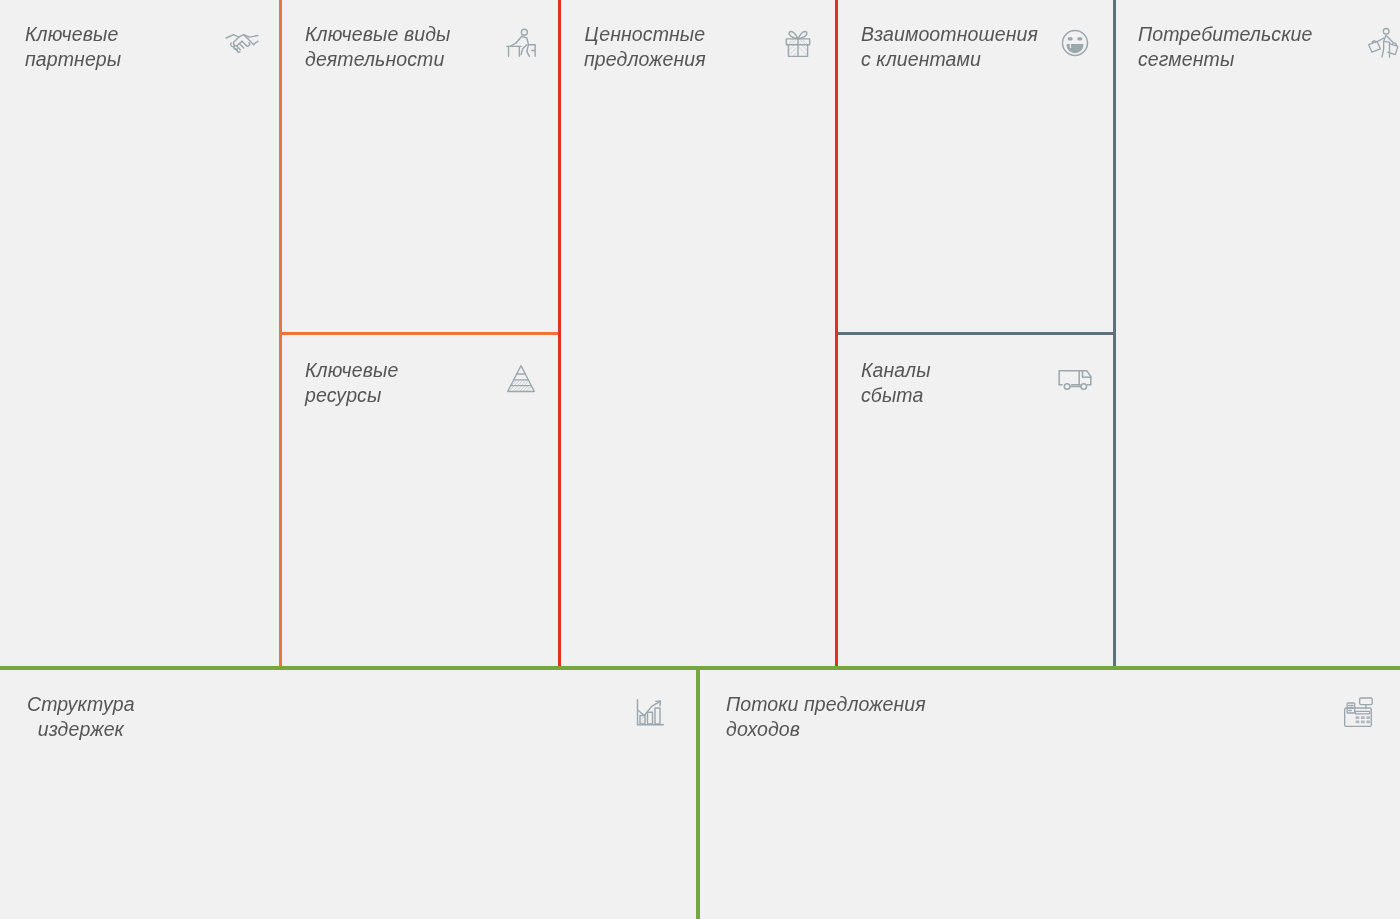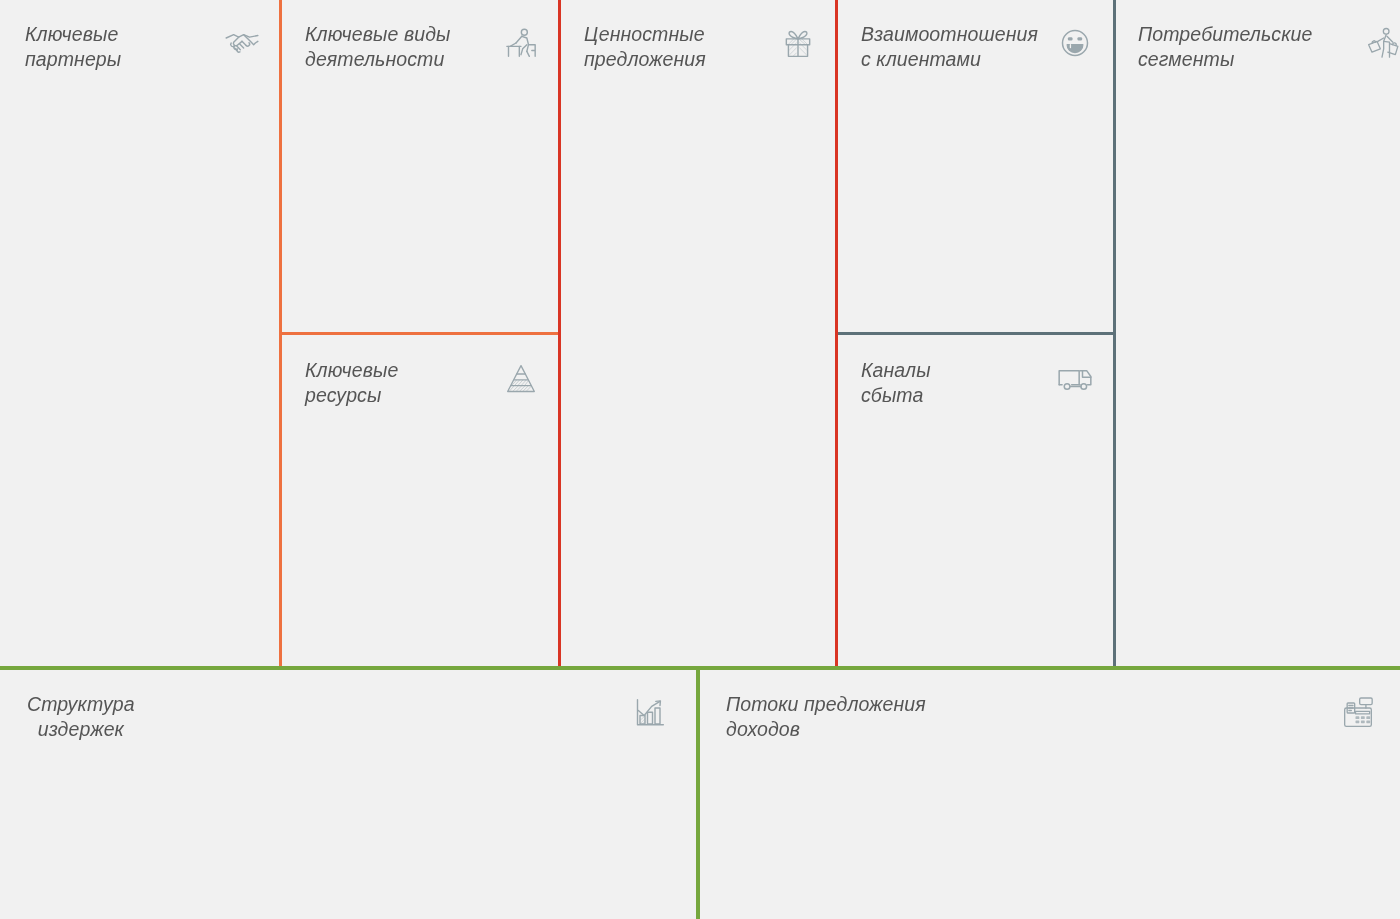--- a/index.html
+++ b/index.html
@@ -99,21 +99,21 @@
           <g stroke-width="1" opacity=".55">
             <path d="M14 39 L21 32 M18 39 L25 32 M22 39 L29 32 M26 39 L33 32 M30 39 L36 33 M10.5 38 L16 32"></path>
             <path d="M17 31 L22 25.5 M21 31 L26 25.5 M25 31 L30 25.5 M29 31 L32.5 26.5 M13.5 31 L18.5 25.5"></path>
           </g>
         </svg>
       </div>
     </div>
     <div class="bbody"></div>
   </div>
 
-  <div class="block" style="left:559px;top:0px;width:277px;height:668px;">
+  <div class="block" style="left:559px;top:0px;width:277px;height:668px;text-align:center;">
     <div class="bhead">
       <div class="btitle">Ценностные
 предложения</div>
       <div class="bicon">
         <svg viewBox="0 0 48 48" fill="none" stroke="currentColor" stroke-width="1.7" stroke-linecap="round" stroke-linejoin="round">
           <path d="M10 19 L38 19 L38 26 L10 26 Z"></path>
           <path d="M12.5 26 L12.5 40 L35.5 40 L35.5 26"></path>
           <path d="M24 19 L24 40"></path>
           <path d="M24 19 C21 13 18 9 14.5 10.5 C11.5 12 14 17.5 24 19 Z"></path>
           <path d="M24 19 C27 13 30 9 33.5 10.5 C36.5 12 34 17.5 24 19 Z"></path>

